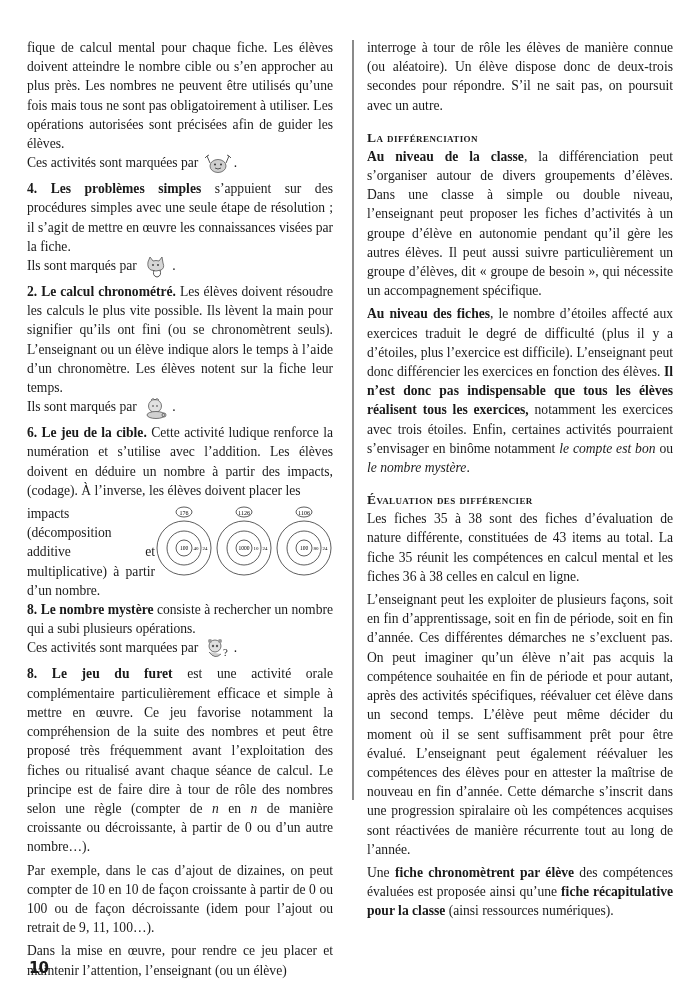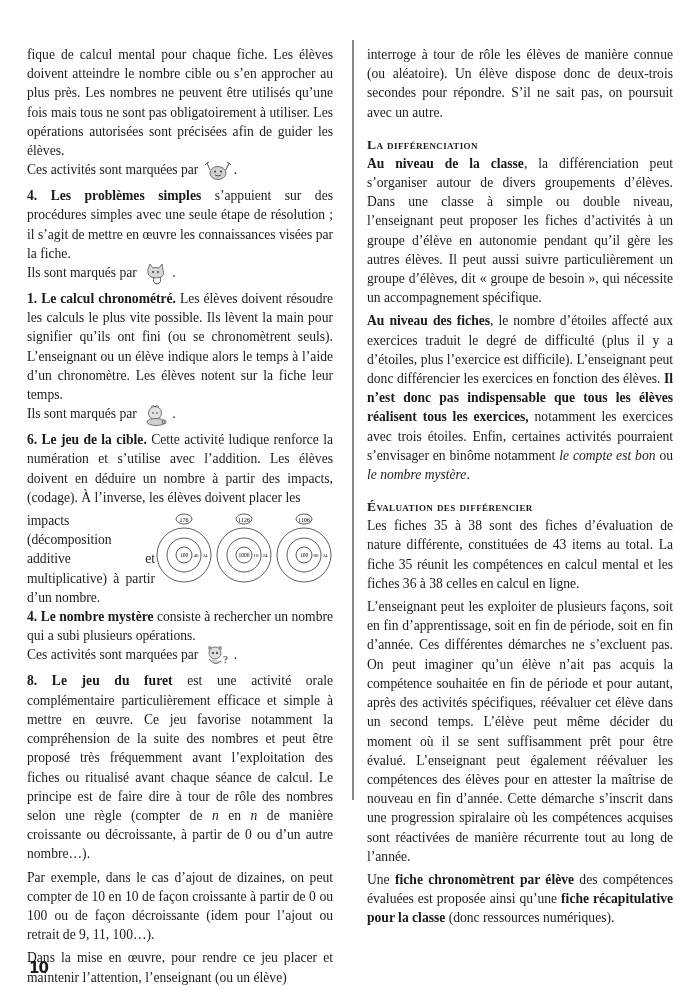--- a/index.html
+++ b/index.html
@@ -1,18 +1,18 @@
 <!DOCTYPE html>
 <html><head>
 <meta charset="utf-8">
 <style>
   html, body { margin: 0; padding: 0; background: #ffffff; }
   body { width: 700px; height: 999px; position: relative; overflow: hidden;
          font-family: "Liberation Serif", "DejaVu Serif", serif; color: #1a1a1a; }
-  .col { position: absolute; top: 38px; font-size: 13.6px; line-height: 19.2px; text-align: justify; hyphens: none; margin-top: 7px; }
+  .col { position: absolute; top: 38px; font-size: 13.6px; line-height: 19.2px; text-align: justify; hyphens: none; }
   .col-left { left: 27px; width: 306px; }
   .col-right { left: 367px; width: 306px; }
   .divider { position: absolute; left: 352px; top: 40px; width: 2px; height: 760px; background: #8a8a8a; }
   p { margin: 0 0 4px 0; }
   b { font-weight: bold; }
   i { font-style: italic; }
   .icon { display: inline-block; vertical-align: middle; width: 28px; height: 22px; margin: 0 2px; }
   .heading { font-family: Liberation Serif, serif; font-variant: small-caps; font-weight: bold;
              font-size: 13.5px; letter-spacing: 0.4px; margin: 14px 0 0 0; line-height: 18px; }
   .target-block { display: flex; justify-content: flex-start; align-items: flex-start; }
@@ -44,21 +44,21 @@
     <b>4. Les problèmes simples</b><span> s’appuient sur des procédures simples avec une seule étape de résolution ; il s’agit de mettre en œuvre les connaissances visées par la fiche.</span><br>
     <span>Ils sont marqués par</span>
     <svg class="icon" viewBox="0 0 28 22">
       <path d="M6 6 L8 1 L11 5 Q14 4 17 5 L20 1 L21 7 Q23 12 19 14 Q14 16 9 14 Q5 12 6 6Z" fill="#d6d6d6" stroke="#555" stroke-width="0.8"></path>
       <circle cx="11" cy="9" r="0.9" fill="#333"></circle>
         <circle cx="16" cy="9" r="0.9" fill="#333"></circle>
       <path d="M12 14 Q10 20 15 21 Q20 20 18 14" fill="none" stroke="#555" stroke-width="1"></path>
     </svg>.
   </p>
   <p>
-    <b>1. Le calcul chronométré.</b><span> Les élèves doivent résoudre les calculs le plus vite possible. Ils lèvent la main pour signifier qu’ils ont fini (ou se chronomètrent seuls). L’enseignant ou un élève indique alors le temps à l’aide d’un chronomètre. Les élèves notent sur la fiche leur temps.</span><br>
+    <b>2. Le calcul chronométré.</b><span> Les élèves doivent résoudre les calculs le plus vite possible. Ils lèvent la main pour signifier qu’ils ont fini (ou se chronomètrent seuls). L’enseignant ou un élève indique alors le temps à l’aide d’un chronomètre. Les élèves notent sur la fiche leur temps.</span><br>
     <span>Ils sont marqués par</span>
     <svg class="icon" viewBox="0 0 28 22">
       <circle cx="13" cy="9" r="6.5" fill="#e2e2e2" stroke="#555" stroke-width="0.8"></circle>
       <path d="M9 3 Q11 0 13 3 Q15 0 17 3" stroke="#555" fill="none" stroke-width="0.8"></path>
       <circle cx="11" cy="9" r="0.8" fill="#333"></circle>
         <circle cx="15" cy="9" r="0.8" fill="#333"></circle>
       <ellipse cx="14" cy="18" rx="9" ry="3.5" fill="#d0d0d0" stroke="#555" stroke-width="0.8"></ellipse>
       <circle cx="22" cy="18" r="2" fill="none" stroke="#555" stroke-width="0.8"></circle>
     </svg>.
   </p>
@@ -94,21 +94,21 @@
         <circle cx="29" cy="42" r="27" fill="none" stroke="#333" stroke-width="0.8"></circle>
         <circle cx="29" cy="42" r="17" fill="none" stroke="#333" stroke-width="0.8"></circle>
         <circle cx="29" cy="42" r="8" fill="none" stroke="#333" stroke-width="0.8"></circle>
         <text x="29" y="44" font-size="5.5" text-anchor="middle">100</text>
         <text x="41" y="44" font-size="5" text-anchor="middle">80</text>
         <text x="50" y="44" font-size="5" text-anchor="middle">24</text>
       </svg>
     </div>
   </div>
   <p>
-    <b>4. Le nombre mystère</b><span> consiste à rechercher un nombre qui a subi plusieurs opérations.</span><br>
+    <b>8. Le nombre mystère</b><span> consiste à rechercher un nombre qui a subi plusieurs opérations.</span><br>
     <span>Ces activités sont marquées par</span>
     <svg class="icon" viewBox="0 0 28 22">
       <circle cx="11" cy="8" r="6" fill="#e0e0e0" stroke="#555" stroke-width="0.8"></circle>
       <circle cx="6" cy="3" r="2" fill="#999"></circle>
         <circle cx="16" cy="3" r="2" fill="#999"></circle>
       <circle cx="9" cy="8" r="1.2" fill="#555"></circle>
         <circle cx="13" cy="8" r="1.2" fill="#555"></circle>
       <path d="M5 14 Q11 22 17 16" fill="#cfcfcf" stroke="#555" stroke-width="0.8"></path>
       <text x="19" y="18" font-size="11" fill="#222">?</text>
     </svg>.
@@ -126,17 +126,17 @@
   <p>
     <b>Au niveau de la classe</b><span>, la différenciation peut s’organiser autour de divers groupements d’élèves. Dans une classe à simple ou double niveau, l’enseignant peut proposer les fiches d’activités à un groupe d’élève en autonomie pendant qu’il gère les autres élèves. Il peut aussi suivre particulièrement un groupe d’élèves, dit « groupe de besoin », qui nécessite un accompagnement spécifique.</span>
   </p>
   <p>
     <b>Au niveau des fiches</b><span>, le nombre d’étoiles affecté aux exercices traduit le degré de difficulté (plus il y a d’étoiles, plus l’exercice est difficile). L’enseignant peut donc différencier les exercices en fonction des élèves. </span><b>Il n’est donc pas indispensable que tous les élèves réalisent tous les exercices,</b><span> notamment les exercices avec trois étoiles. Enfin, certaines activités pourraient s’envisager en binôme notamment </span><i>le compte est bon</i><span> ou </span><i>le nombre mystère</i><span>.</span>
   </p>
   <div class="heading">Évaluation des différencier</div>
   <p>Les fiches 35 à 38 sont des fiches d’évaluation de nature différente, constituées de 43 items au total. La fiche 35 réunit les compétences en calcul mental et les fiches 36 à 38 celles en calcul en ligne.</p>
   <p>L’enseignant peut les exploiter de plusieurs façons, soit en fin d’apprentissage, soit en fin de période, soit en fin d’année. Ces différentes démarches ne s’excluent pas. On peut imaginer qu’un élève n’ait pas acquis la compétence souhaitée en fin de période et pour autant, après des activités spécifiques, réévaluer cet élève dans un second temps. L’élève peut même décider du moment où il se sent suffisamment prêt pour être évalué. L’enseignant peut également réévaluer les compétences des élèves pour en attester la maîtrise de nouveau en fin d’année. Cette démarche s’inscrit dans une progression spiralaire où les compétences acquises sont réactivées de manière récurrente tout au long de l’année.</p>
   <p>
-    <span>Une </span><b>fiche chronomètrent par élève</b><span> des compétences évaluées est proposée ainsi qu’une </span><b>fiche récapitulative pour la classe</b><span> (donc ressources numériques).</span>
+    <span>Une </span><b>fiche chronomètrent par élève</b><span> des compétences évaluées est proposée ainsi qu’une </span><b>fiche récapitulative pour la classe</b><span> (ainsi ressources numériques).</span>
   </p>
 </div>
 
 <div class="page-number">10</div>
 
 </body></html>

